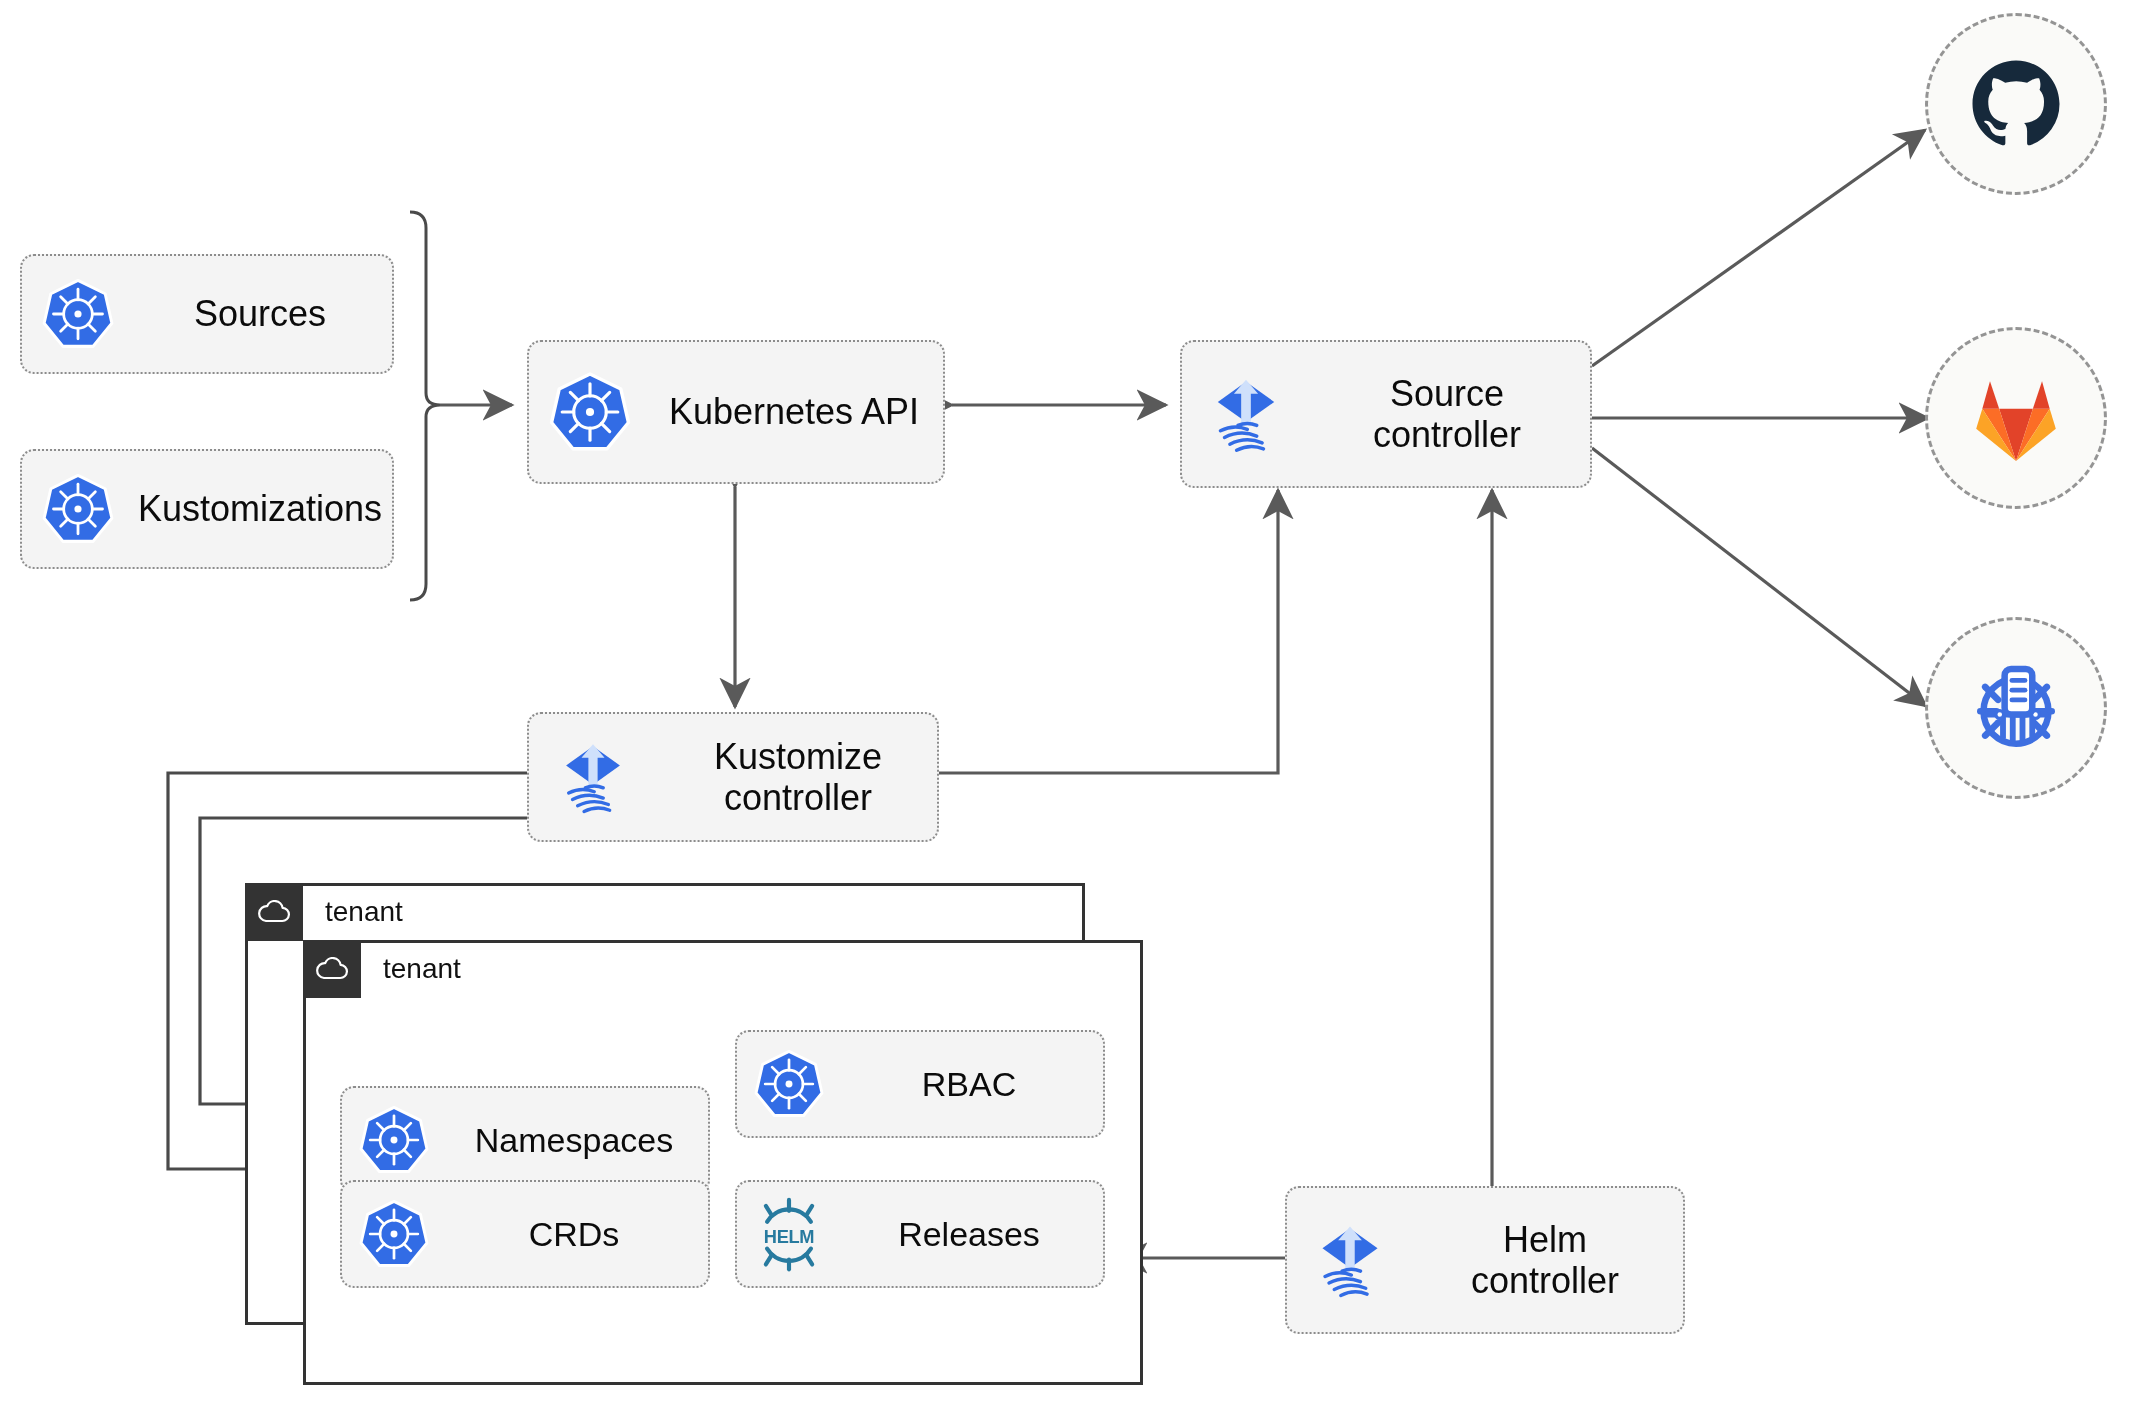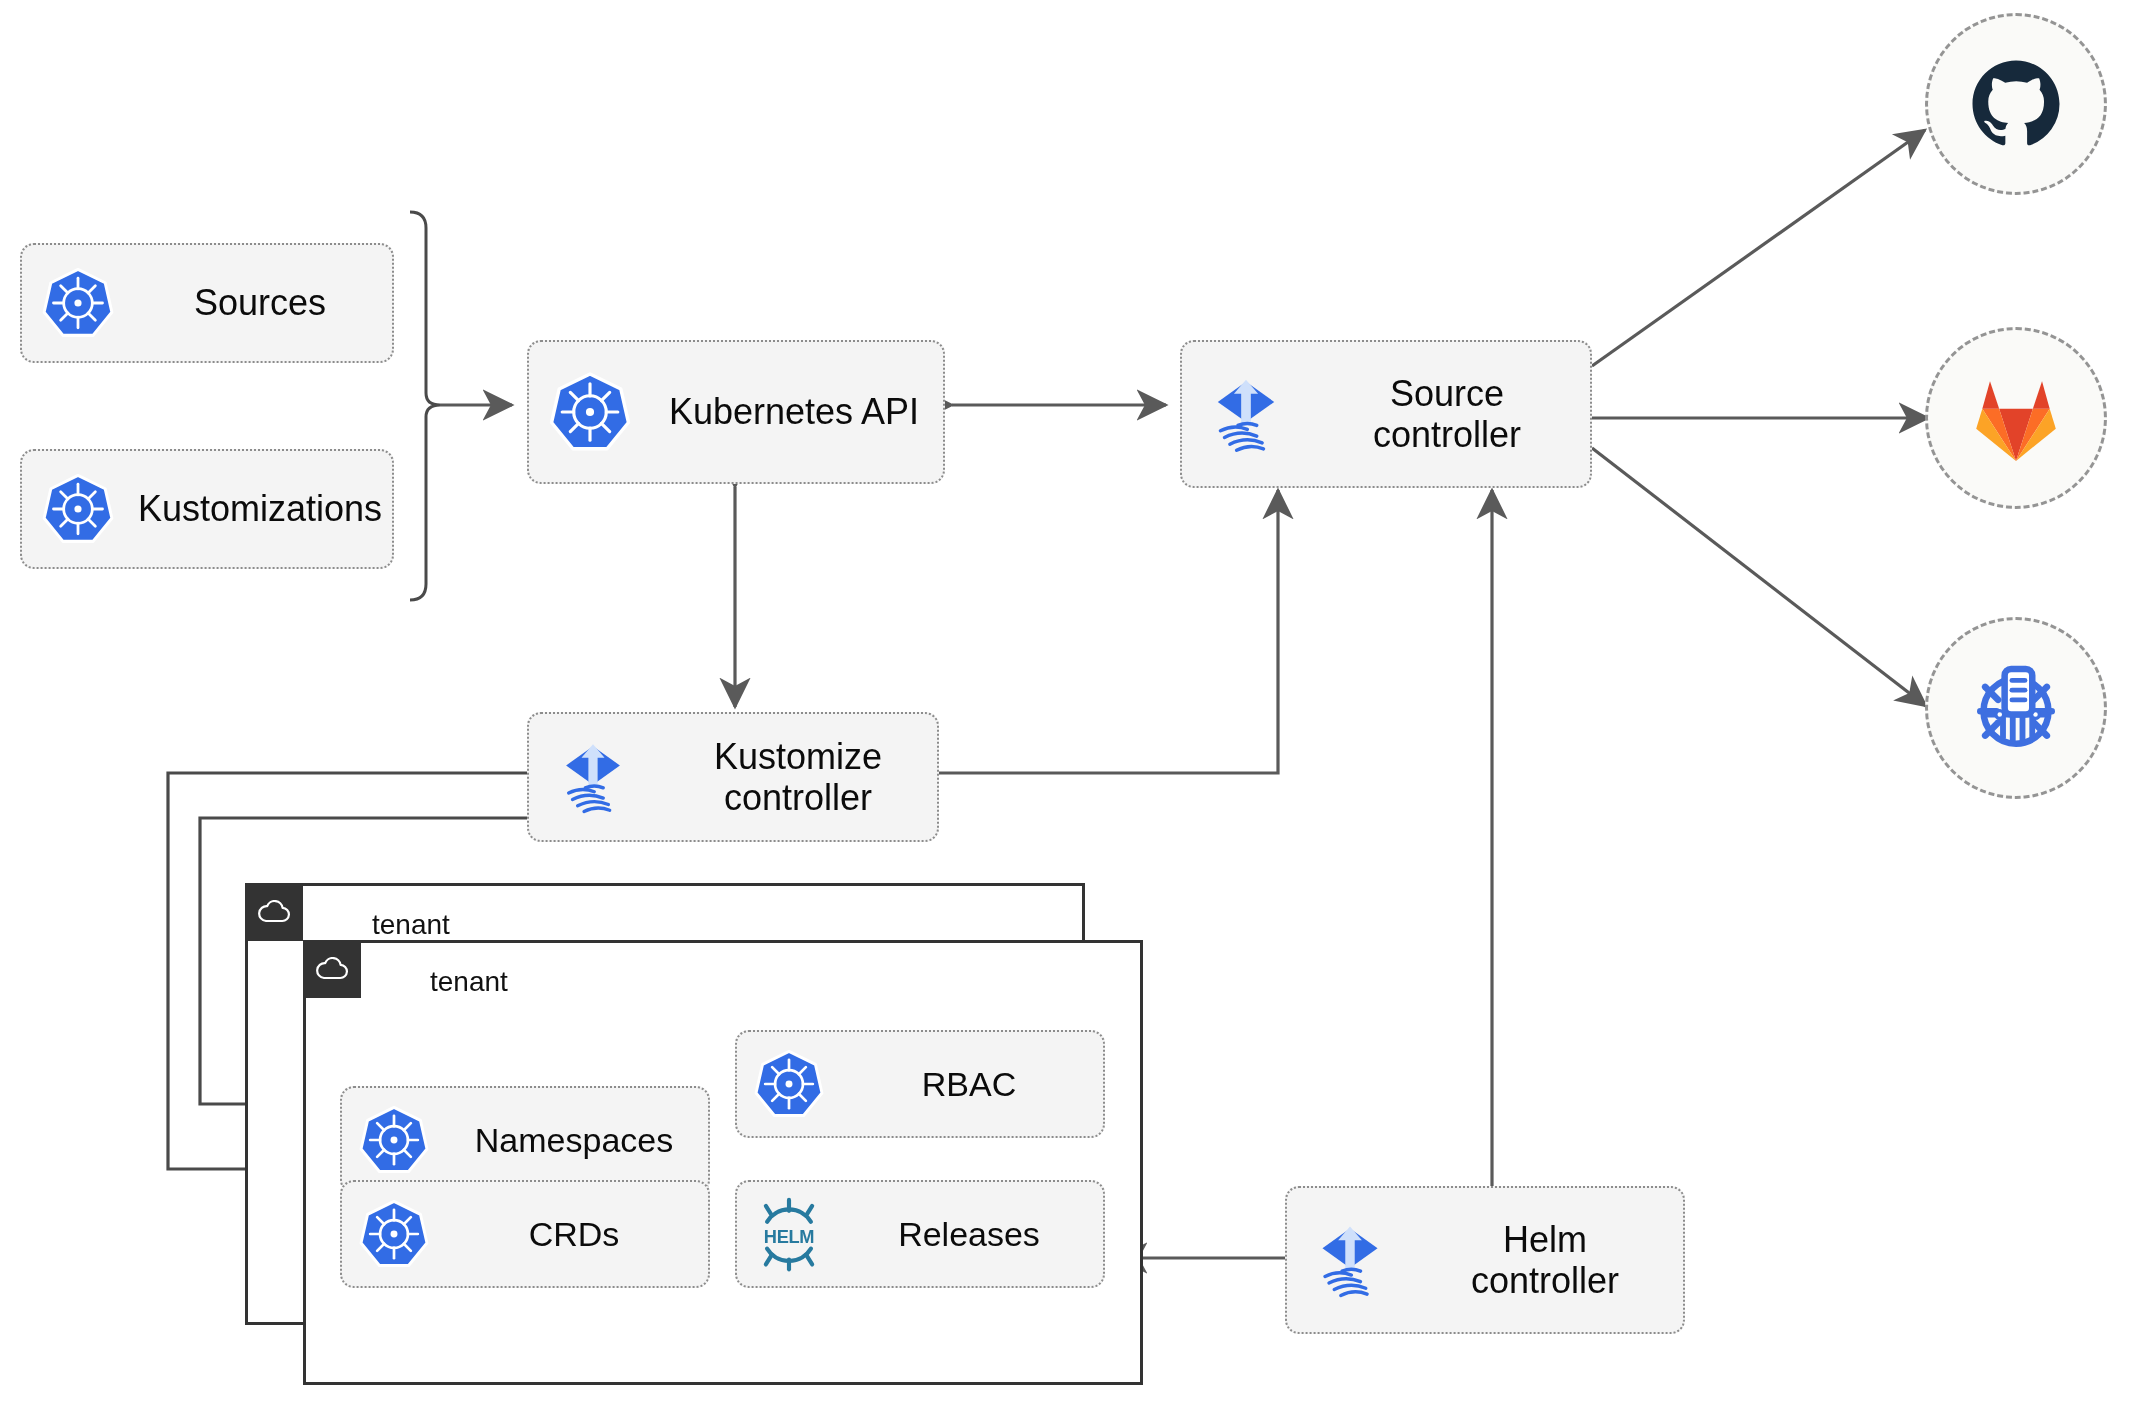--- a/index.html
+++ b/index.html
@@ -74,23 +74,22 @@
     background: #ffffff;
     border: 3px solid #333333;
     z-index: 3;
   }
   .tenant .hdr {
     position: absolute;
     left: -3px;
     top: -3px;
     height: 58px;
     display: flex;
-    align-items: flex-end;
+    align-items: center;
     z-index: 4;
-    gap: 47px;
   }
   .tenant .hdr .badge {
     width: 58px;
     height: 58px;
     background: #333333;
     display: flex;
     align-items: center;
     justify-content: center;
   }
   .tenant .hdr .tname {
@@ -137,21 +136,21 @@
       <path d="M1592,418 L1928,418" marker-end="url(#ah)"></path>
 
       <path d="M1592,448 L1926,706" marker-end="url(#ah)"></path>
 
       <path d="M528,773 L168,773 L168,1169 L300,1169" marker-end="url(#ah)" stroke="#4a4a4a"></path>
 
       <path d="M528,818 L200,818 L200,1104 L302,1104" marker-end="url(#ah)" stroke="#4a4a4a"></path>
     </g>
   </svg>
 
-  <div class="node" style="left:20px; top:243px; width:374px; height:120px;">
+  <div class="node" style="left:20px; top:254px; width:374px; height:120px;">
     <span class="ico" style="width:112px;">
       <svg width="74" height="74" viewBox="0 0 64 64" aria-hidden="true">
         <polygon points="32,3 55.5,14.5 61.3,40 45,60 19,60 2.7,40 8.5,14.5" fill="#326CE5" stroke="#ffffff" stroke-width="2.6" stroke-linejoin="round"></polygon>
         <g fill="none" stroke="#ffffff" stroke-width="2.4" stroke-linecap="round">
           <circle cx="32" cy="32" r="12.4"></circle>
           <circle cx="32" cy="32" r="3.1" fill="#ffffff" stroke="none"></circle>
           <line x1="32" y1="10.5" x2="32" y2="19.8"></line>
           <line x1="32" y1="44.2" x2="32" y2="53.5"></line>
           <line x1="10.8" y1="32" x2="19.6" y2="32"></line>
           <line x1="44.4" y1="32" x2="53.2" y2="32"></line>

